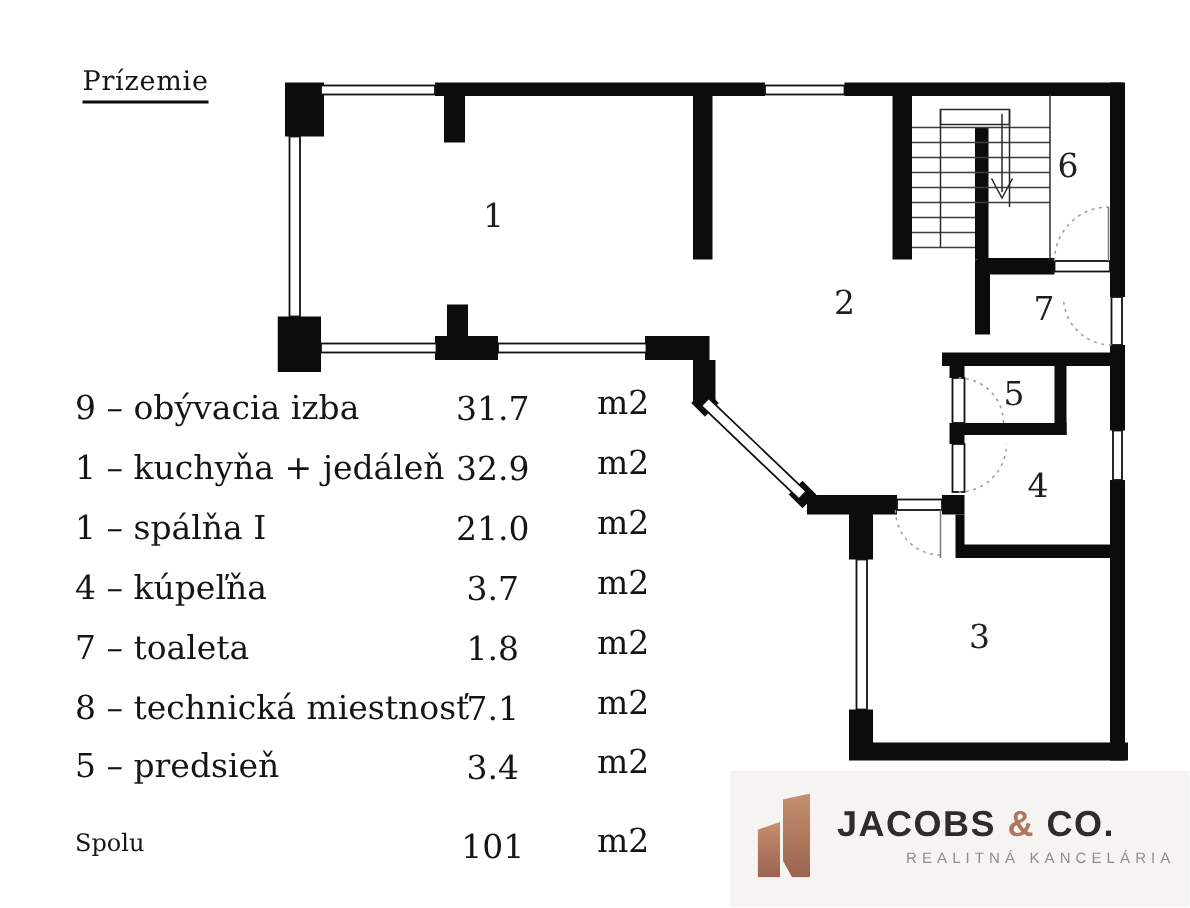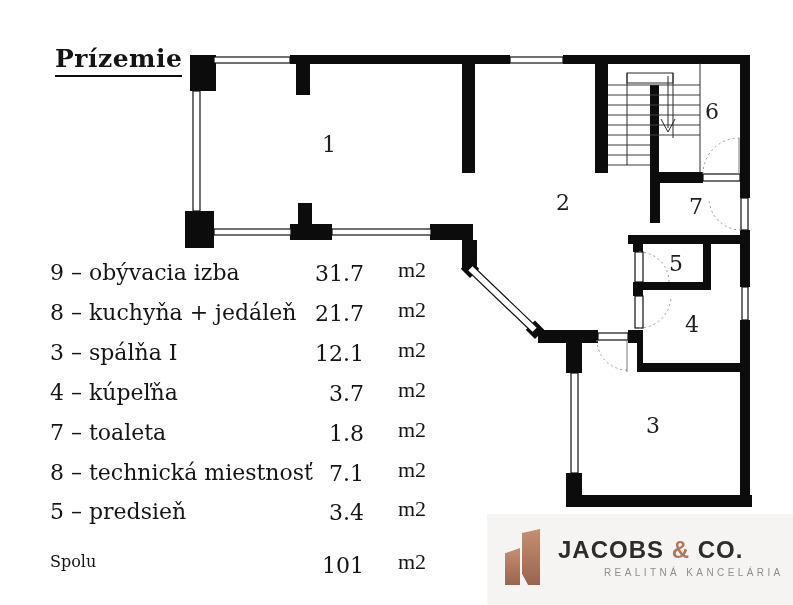--- a/index.html
+++ b/index.html
@@ -3,28 +3,28 @@
 <meta charset="utf-8">
 <style>
   html,body{margin:0;padding:0;}
   body{
     width:793px;height:605px;background:#ffffff;overflow:hidden;position:relative;
     font-family:"DejaVu Serif", serif;color:#151515;
   }
   
   .title{
     position:absolute;left:55px;top:44px;margin:0;
-    font-size:25px;font-weight:bold;letter-spacing:.5px;
+    font-size:18px;font-weight:normal;letter-spacing:.5px;
     border-bottom:2.5px solid #0c0c0c;padding-bottom:2px;display:inline-block;
   }
   
   .lrow{position:absolute;left:0;height:28px;font-size:22px;white-space:nowrap;}
   .lname{position:absolute;left:50px;top:0;}
-  .lval{position:absolute;left:271px;top:1px;width:93px;text-align:right;}
-  .lunit{position:absolute;left:398px;top:-3px;font-family:Liberation Serif, serif;}
+  .lval{position:absolute;left:282px;top:1px;width:93px;text-align:center;}
+  .lunit{position:absolute;left:398px;top:-3px;}
   .lrow.total .lname{font-size:16px;}
   
   .plan{position:absolute;left:185px;top:40px;width:575px;height:475px;}
   .plan svg{position:absolute;left:0;top:0;}
   .wall{fill:#0c0c0c;stroke:none;}
   .win{fill:#ffffff;stroke:#111;stroke-width:1.2;}
   .step{stroke:#3d3d3d;stroke-width:1;fill:none;}
   .thin{stroke:#2a2a2a;stroke-width:1;fill:none;}
   .arc{stroke:#9a9a9a;stroke-width:1;fill:none;stroke-dasharray:2 3;}
   .leaf{stroke:#777;stroke-width:1;fill:none;}
@@ -53,27 +53,27 @@
 
 <h1 class="title">Prízemie</h1>
 
 <div>
   <div class="lrow" style="top:260px">
     <span class="lname">9 – obývacia izba</span>
     <span class="lval">31.7</span>
     <span class="lunit">m2</span>
   </div>
   <div class="lrow" style="top:300px">
-    <span class="lname">8 – kuchyňa + jedáleň</span>
-    <span class="lval">21.7</span>
+    <span class="lname">1 – kuchyňa + jedáleň</span>
+    <span class="lval">32.9</span>
     <span class="lunit">m2</span>
   </div>
   <div class="lrow" style="top:340px">
-    <span class="lname">3 – spálňa I</span>
-    <span class="lval">12.1</span>
+    <span class="lname">1 – spálňa I</span>
+    <span class="lval">21.0</span>
     <span class="lunit">m2</span>
   </div>
   <div class="lrow" style="top:380px">
     <span class="lname">4 – kúpeľňa</span>
     <span class="lval">3.7</span>
     <span class="lunit">m2</span>
   </div>
   <div class="lrow" style="top:420px">
     <span class="lname">7 – toaleta</span>
     <span class="lval">1.8</span>

